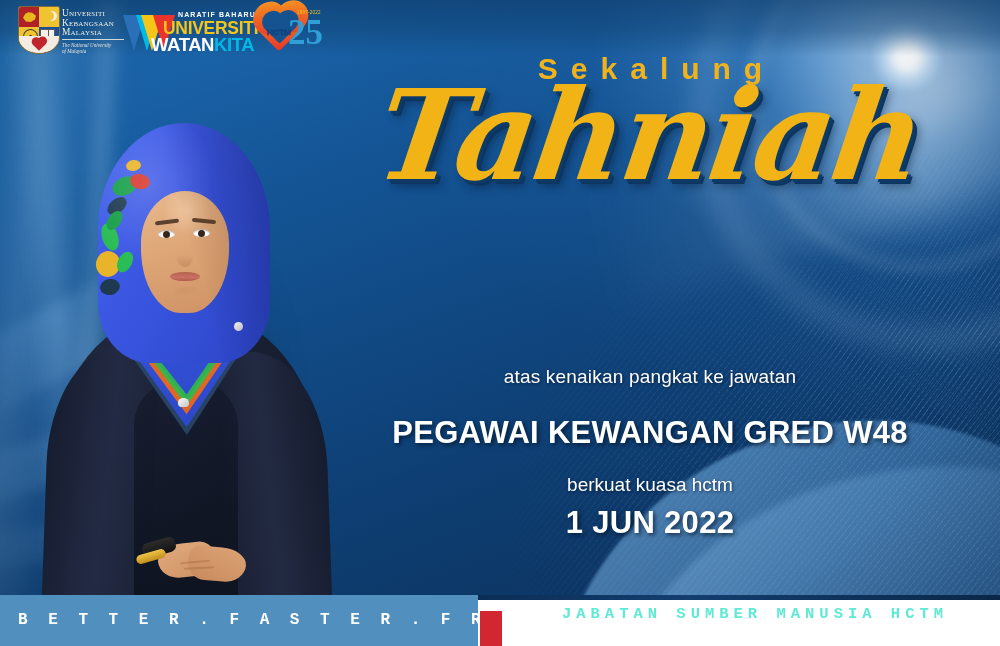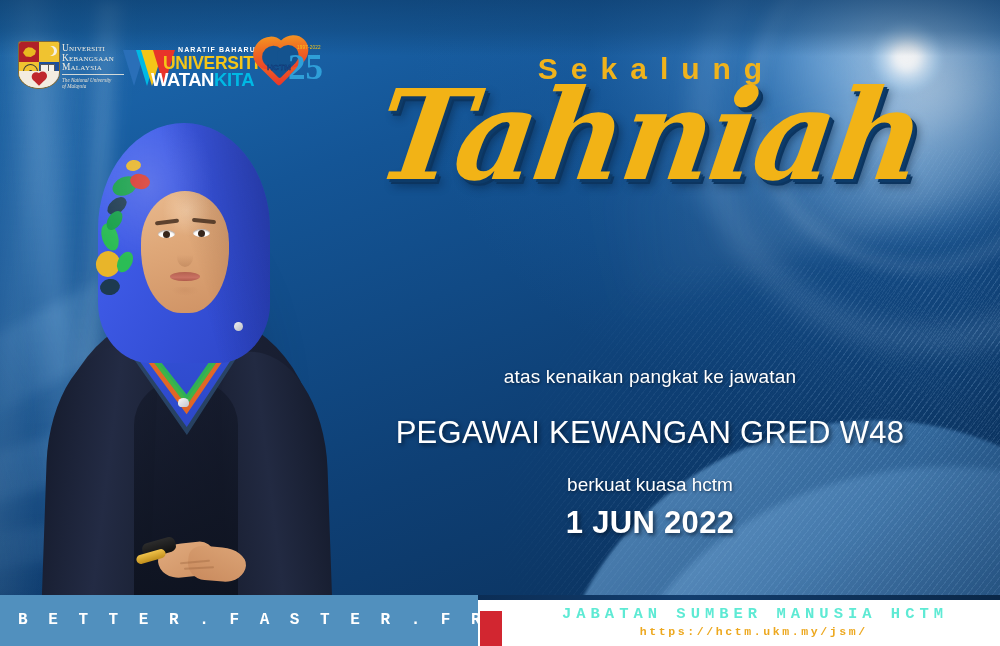--- a/index.html
+++ b/index.html
@@ -179,21 +179,21 @@
     background: linear-gradient(180deg,
       rgba(12,56,100,0.62) 0%,
       rgba(14,62,108,0.42) 55%,
       rgba(16,68,116,0.0) 100%);
   }
 
   
   .logos {
     position: absolute;
     left: 8px; top: 4px;
-    width: 320px; height: 52px; margin-top: 35px;
+    width: 320px; height: 52px;
   }
   .logo-crest {
     position: absolute; left: 10px; top: 2px;
     width: 44px; height: 48px;
     display: flex; align-items: center; gap: 3px;
   }
   .crest-shield {
     position: relative;
     width: 40px; height: 46px;
     background: #efe7d2;
@@ -660,21 +660,21 @@
     font-size: 19px;
     font-weight: 500;
     letter-spacing: 0.2px;
     color: #ffffff;
     text-shadow: 1px 1px 3px rgba(3,20,42,0.65);
   }
   .position {
     position: absolute;
     left: 0; right: 0; top: 415px;
     font-size: 31px;
-    font-weight: normal;
+    font-weight: bold;
     letter-spacing: 0.3px;
     color: #ffffff;
     text-shadow: 2px 2px 4px rgba(3,20,42,0.75);
   }
   .line-berkuat {
     position: absolute;
     left: 0; right: 0; top: 474px;
     font-size: 19px;
     font-weight: 500;
     color: #ffffff;
@@ -878,16 +878,15 @@
   </div>
 
   <div class="footer-white"></div>
   <div class="footer-topline"></div>
   <div class="footer-blue">
     <div class="footer-blue-txt">B E T T E R  .  F A S T E R  .  F R I E N D L I E R</div>
   </div>
   <div class="footer-red"></div>
   <div class="footer-right">
     <div class="footer-dept">JABATAN SUMBER MANUSIA HCTM</div>
-    <div class="footer-url">https://hctm.ukm.my/jsm/</div>
   </div>
 
 </div>
 
 </body></html>

